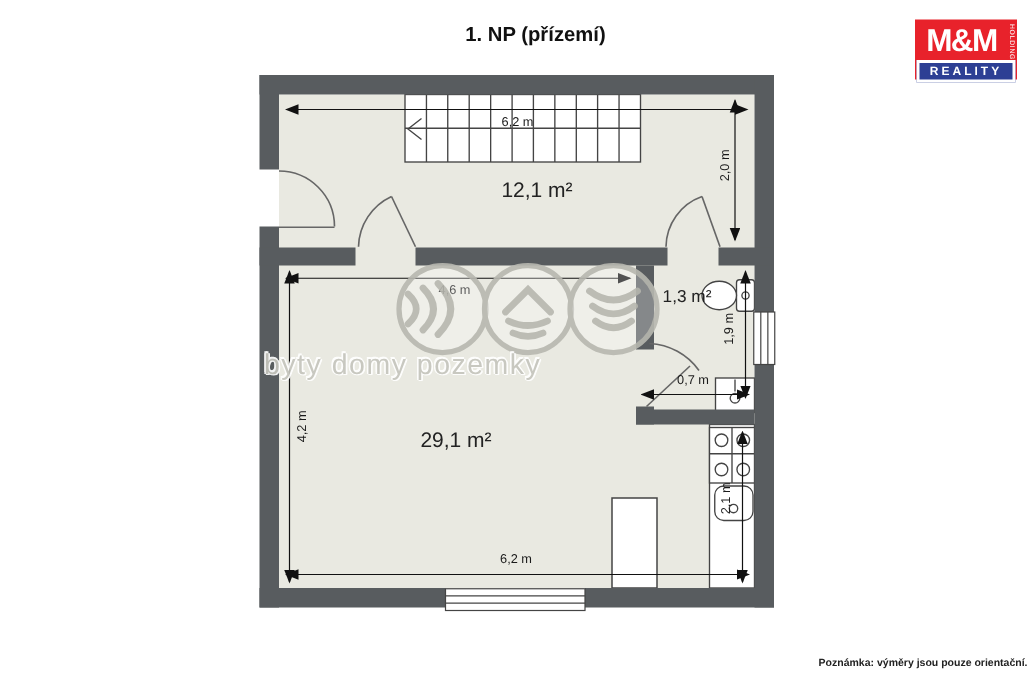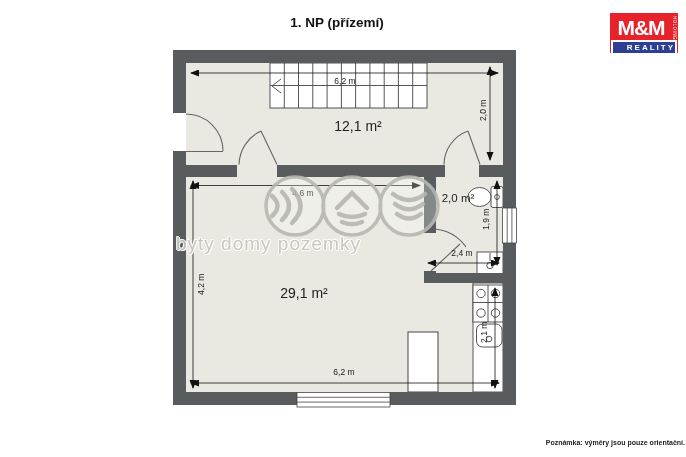--- a/index.html
+++ b/index.html
@@ -20,21 +20,21 @@
            opacity:.92;pointer-events:none;}
   
   .logo{position:absolute;left:610px;top:13px;width:68px;height:42px;}
   .logo-red{position:absolute;left:0;top:0;width:68px;height:40px;background:#e8222b;}
   .logo-mm{position:absolute;left:0;top:2px;width:62px;text-align:center;color:#fff;
            font-weight:bold;font-size:21px;letter-spacing:-1px;line-height:1.2;}
   .logo-side{position:absolute;right:1px;top:3px;color:#fff;font-size:4.5px;
              writing-mode:vertical-rl;letter-spacing:.5px;}
   .logo-blue{position:absolute;left:1px;top:27px;width:62px;height:11px;background:#2d3f94;
              border:2px solid #fff;color:#fff;font-weight:bold;font-size:8px;letter-spacing:2px;
-             text-align:right;line-height:11px;}
+             text-align:center;line-height:11px;}
 </style>
 </head>
 <body>
 
 <div id="stage">
 
   <svg id="plan-svg" width="686" height="457" viewBox="0 0 686 457">
     <defs>
       <marker id="arrE" markerUnits="userSpaceOnUse" markerWidth="10" markerHeight="8" refX="8" refY="3.5" orient="auto">
         <path d="M0,0 L9,3.5 L0,7 Z" fill="#111"></path>
@@ -146,33 +146,33 @@
       <line x1="490" y1="67" x2="490" y2="160" marker-start="url(#arrS)" marker-end="url(#arrE)"></line>
       <line x1="191" y1="185.5" x2="420" y2="185.5" marker-start="url(#arrS)" marker-end="url(#arrE)"></line>
       <line x1="193" y1="181" x2="193" y2="388" marker-start="url(#arrS)" marker-end="url(#arrE)"></line>
       <line x1="191" y1="383" x2="499" y2="383" marker-start="url(#arrS)" marker-end="url(#arrE)"></line>
       <line x1="497" y1="181" x2="497" y2="265" marker-start="url(#arrS)" marker-end="url(#arrE)"></line>
       <line x1="428" y1="263" x2="499" y2="263" marker-start="url(#arrS)" marker-end="url(#arrE)"></line>
       <line x1="495" y1="288" x2="495" y2="388" marker-start="url(#arrS)" marker-end="url(#arrE)"></line>
     </g>
   </svg>
 
-  <div class="lbl title" style="left:152px;top:16px;width:370px;">1. NP (přízemí)</div>
+  <div class="lbl title" style="left:172px;top:16px;width:370px;">1. NP (přízemí)</div>
 
   <div class="lbl area" style="left:308px;top:119px;width:100px;">12,1 m²</div>
   <div class="lbl area" style="left:254px;top:286px;width:100px;">29,1 m²</div>
-  <div class="lbl area-sm" style="left:428px;top:193px;width:60px;">2,0 m²</div>
+  <div class="lbl area-sm" style="left:428px;top:193px;width:60px;">1,3 m²</div>
 
   <div class="lbl dim" style="left:315px;top:77px;width:60px;">6,2 m</div>
   <div class="lbl dim vert" style="left:463px;top:106px;width:40px;">2,0 m</div>
   <div class="lbl dim" style="left:273px;top:189px;width:60px;">4,6 m</div>
   <div class="lbl dim vert" style="left:181px;top:280px;width:40px;">4,2 m</div>
   <div class="lbl dim" style="left:314px;top:368px;width:60px;">6,2 m</div>
   <div class="lbl dim vert" style="left:466px;top:215px;width:40px;">1,9 m</div>
-  <div class="lbl dim" style="left:432px;top:249px;width:60px;">2,4 m</div>
+  <div class="lbl dim" style="left:432px;top:249px;width:60px;">0,7 m</div>
   <div class="lbl dim vert" style="left:464px;top:328px;width:40px;">2,1 m</div>
 
   <div class="lbl note" style="left:460px;top:439px;width:225px;">Poznámka: výměry jsou pouze orientační.</div>
 
   <svg id="watermark-svg" width="686" height="457" viewBox="0 0 686 457" opacity="0.9">
     <g stroke="#b8b8b0" fill="none" stroke-linecap="round">
       <g>
         <circle cx="295" cy="206" r="29" stroke-width="3.5" fill="rgba(255,255,255,0.30)"></circle>
         <g stroke-width="4.5">
           <path d="M272,196 Q283,206 272,216"></path>

